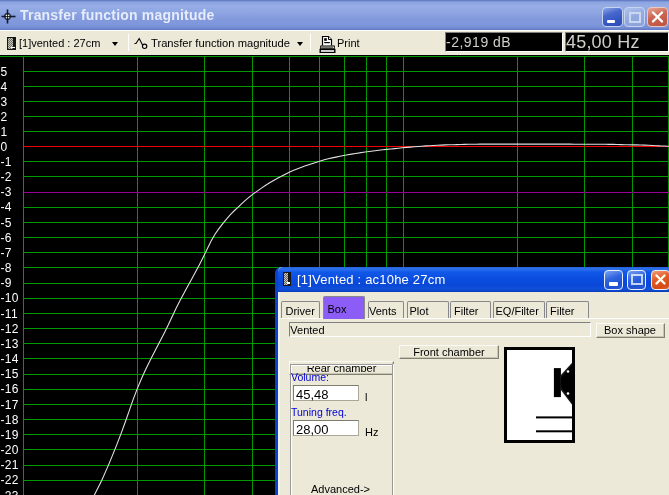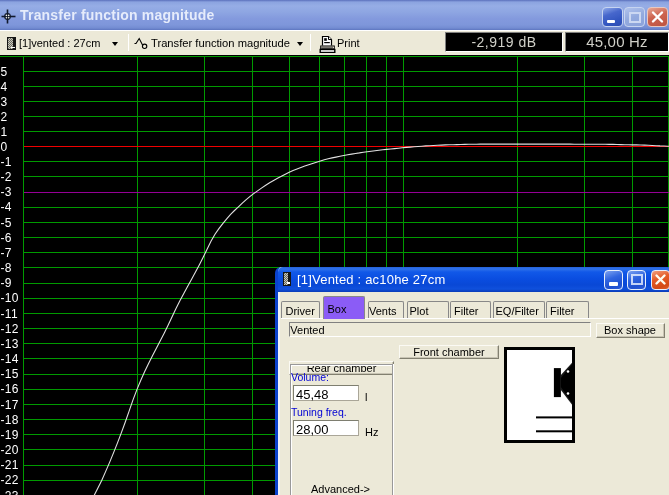--- a/index.html
+++ b/index.html
@@ -4,21 +4,21 @@
 html,body{width:669px;height:495px;overflow:hidden}
 body{position:relative;font-family:"Liberation Sans",sans-serif;background:#000;-webkit-font-smoothing:antialiased}
 #titlebar{position:absolute;left:0;top:0;width:669px;height:30px;
  background:linear-gradient(180deg,#5a70bc 0px,#8ba3e0 2px,#96ade6 6px,#8ea6e2 12px,#8399dd 19px,#7e96da 25px,#738cd2 28px,#5e76c0 30px);}
 #titlebar .ttl{position:absolute;left:20px;top:7px;font-size:14px;font-weight:bold;color:#e6ecfb;letter-spacing:0.2px}
 .lunabtn{position:absolute;border-radius:4px;}
 #toolbar{position:absolute;left:0;top:30px;width:669px;height:25px;background:#ece9d8;border-top:1px solid #fff}
 #toolbar .txt{position:absolute;top:6px;font-size:11px;color:#000}
 .sep{position:absolute;top:3px;width:1px;height:17px;background:#b8b4a4;border-right:1px solid #fff}
 .darr{position:absolute;width:0;height:0;border-left:3.5px solid transparent;border-right:3.5px solid transparent;border-top:4px solid #000;top:42px}
-.blackfield{position:absolute;top:1px;height:20px;background:#000;border:1px solid;border-color:#808080 #fff #fff #808080;color:#d0d0c8;font-size:12.5px;letter-spacing:0.4px;text-align:center;line-height:18px}
+.blackfield{position:absolute;top:1px;height:20px;background:#000;border:1px solid;border-color:#808080 #fff #fff #808080;color:#d0d0c8;font-size:12.5px;letter-spacing:0.4px;line-height:18px}
 #chart{position:absolute;left:0;top:55px;width:669px;height:440px;background:#000}
 #dialog{position:absolute;left:275px;top:267px;width:394px;height:228px;background:#ece9d8;border-left:3px solid #0a42cd;border-top-left-radius:6px}
 #dtitle{position:absolute;left:0;top:0;width:391px;height:25px;border-top-left-radius:5px;
  background:linear-gradient(180deg,#2361d8 0,#2e71ea 2px,#1158e8 5px,#0a4de0 12px,#0948d6 18px,#0f50dc 22px,#0a3cb8 25px)}
 #dtitle .ttl{position:absolute;left:19px;top:5px;font-size:13px;font-weight:normal;color:#fff;letter-spacing:0.2px}
 .dlgbtn{position:absolute;top:3px;width:19px;height:19.5px;border-radius:4px;border:1px solid #e8f0fc;}
 .tab{position:absolute;top:33.5px;height:18px;background:#ece9d8;border:1px solid #888;border-bottom:none;border-radius:2px 2px 0 0;font-size:11px;color:#000;text-align:left;padding-top:3px}
 .tab.active{top:28.5px;height:23px;border-color:#888;background:#8b5cf6;z-index:2;padding-top:6px}
 .sunken{position:absolute;border:1px solid;border-color:#808080 #fff #fff #808080;background:#ece9d8;font-size:11px;color:#000}
 .btn{position:absolute;background:#ece9d8;border:1px solid;border-color:#fbfaf4 #828070 #828070 #fbfaf4;box-shadow:inset -1px -1px 0 #c8c4b4;font-size:11px;color:#000;text-align:center}
@@ -70,21 +70,21 @@
   <path d="M9.5 1.5 L9.5 4.5 L12.5 4.5" fill="#fff" stroke="#000" stroke-width="1"></path>
   <rect x="5.2" y="3.2" width="2.6" height="2.6" fill="#000"></rect>
   <rect x="5.2" y="7" width="5.6" height="1.2" fill="#000"></rect>
   <rect x="1.2" y="10.5" width="14.6" height="4" fill="#000"></rect>
   <rect x="2" y="11.5" width="13" height="2" fill="#d8d4c8"></rect>
   <path d="M2 13.5 l1 -1 l1 1 l1 -1 l1 1 l1 -1 l1 1 l1 -1 l1 1 l1 -1 l1 1 l1 -1 l1 1" fill="none" stroke="#000" stroke-width="1"></path>
   <rect x="1.2" y="14.5" width="14.6" height="3" fill="#fff" stroke="#000" stroke-width="1.4"></rect>
  </svg>
  <div class="txt" style="left:337px">Print</div>
  <div class="blackfield" style="left:445px;width:118px;font-size:14px;letter-spacing:0.5px">-2,919 dB</div>
- <div class="blackfield" style="left:565px;width:104px;font-size:15px;letter-spacing:0.2px">45,00 Hz</div>
+ <div class="blackfield" style="left:565px;width:104px;font-size:18px;letter-spacing:0.2px">45,00 Hz</div>
 </div>
 
 <div id="chart">
 <svg width="669" height="440" viewBox="0 0 669 440" shape-rendering="crispEdges">
 <g stroke-width="1">
 <line x1="0" y1="1" x2="669" y2="1" stroke="#009a00"></line>
 <line x1="23.5" y1="1" x2="23.5" y2="440" stroke="#009a00"></line>
 <line x1="23.5" y1="16.9" x2="669" y2="16.9" stroke="#009a00"></line>
 <line x1="23.5" y1="31.9" x2="669" y2="31.9" stroke="#009a00"></line>
 <line x1="23.5" y1="46.8" x2="669" y2="46.8" stroke="#009a00"></line>

